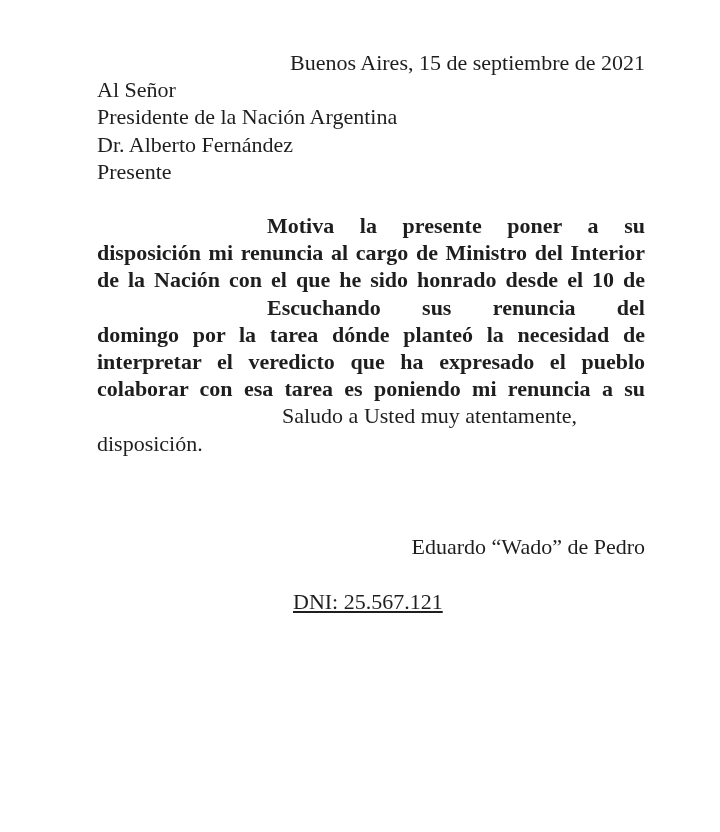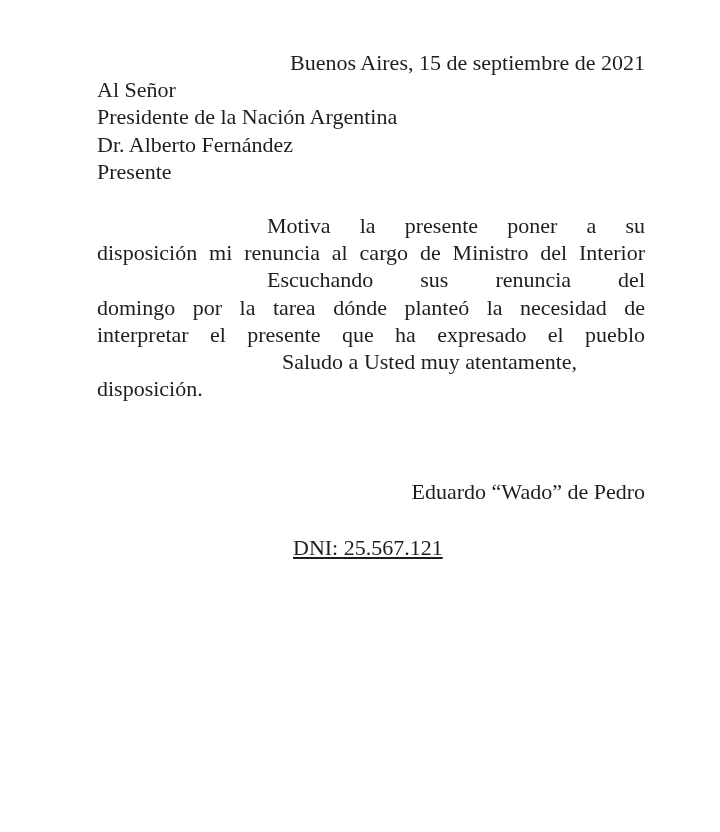--- a/index.html
+++ b/index.html
@@ -25,20 +25,21 @@
     width: 548px;
   }
   .line {
     white-space: normal;
     min-height: 27.2px;
   }
   
   .jl {
     text-align: justify;
     text-align-last: justify;
+    font-weight: bold;
   }
   .indent { text-indent: 170px; }
   .right { text-align: right; }
   .closing { margin-left: 185px; }
   .dni { margin-left: 196px; text-decoration: underline; }
   .underline {
     text-underline-offset: 3px;
   }
   .spacer-1 { height: 27px; }
   .spacer-sig { height: 76px; }
@@ -54,24 +55,26 @@
 
     <div class="line">Al Señor</div>
     <div class="line">Presidente de la Nación Argentina</div>
     <div class="line">Dr. Alberto Fernández</div>
     <div class="line"><span class="underline">Presente</span></div>
 
     <div class="spacer-1"></div>
 
     <div class="line jl indent">Motiva la presente poner a su</div>
     <div class="line jl">disposición mi renuncia al cargo de Ministro del Interior</div>
+    <div class="line jl">de la Nación con el que he sido honrado desde el 10 de</div>
 
     <div class="line jl indent">Escuchando sus renuncia del</div>
     <div class="line jl">domingo por la tarea dónde planteó la necesidad de</div>
-    <div class="line jl">interpretar el presente que ha expresado el pueblo</div>
+    <div class="line jl">interpretar el veredicto que ha expresado el pueblo</div>
+    <div class="line jl">colaborar con esa tarea es poniendo mi renuncia a su</div>
     <div class="line closing">Saludo a Usted muy atentamente,</div>
 
     <div class="line">disposición.</div>
 
     <div class="spacer-sig"></div>
 
     <div class="line right">Eduardo “Wado” de Pedro</div>
 
     <div class="spacer-dni"></div>
 

